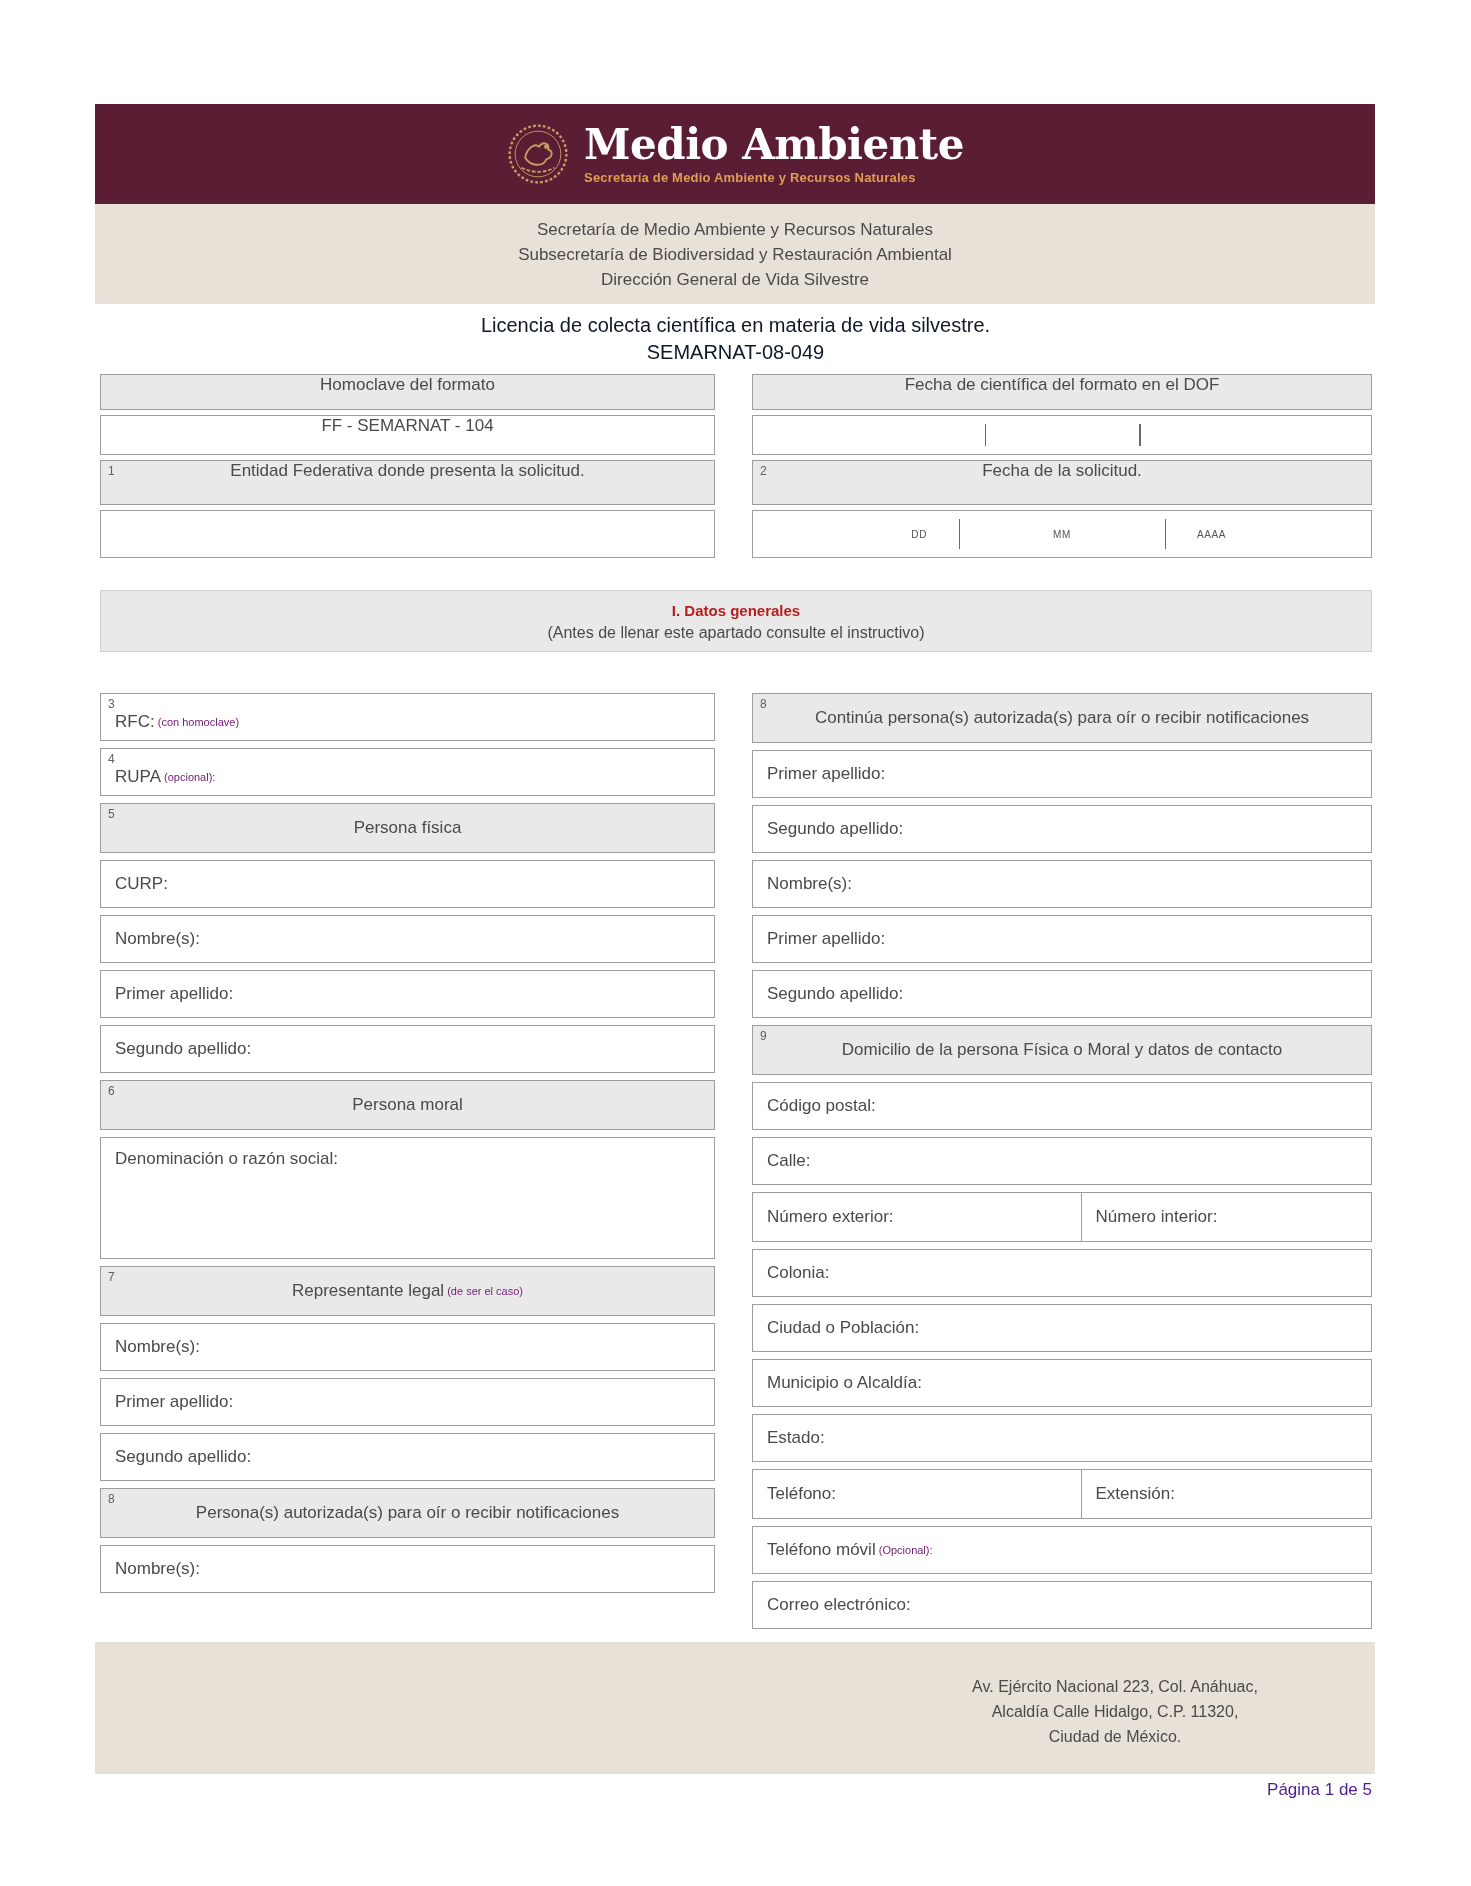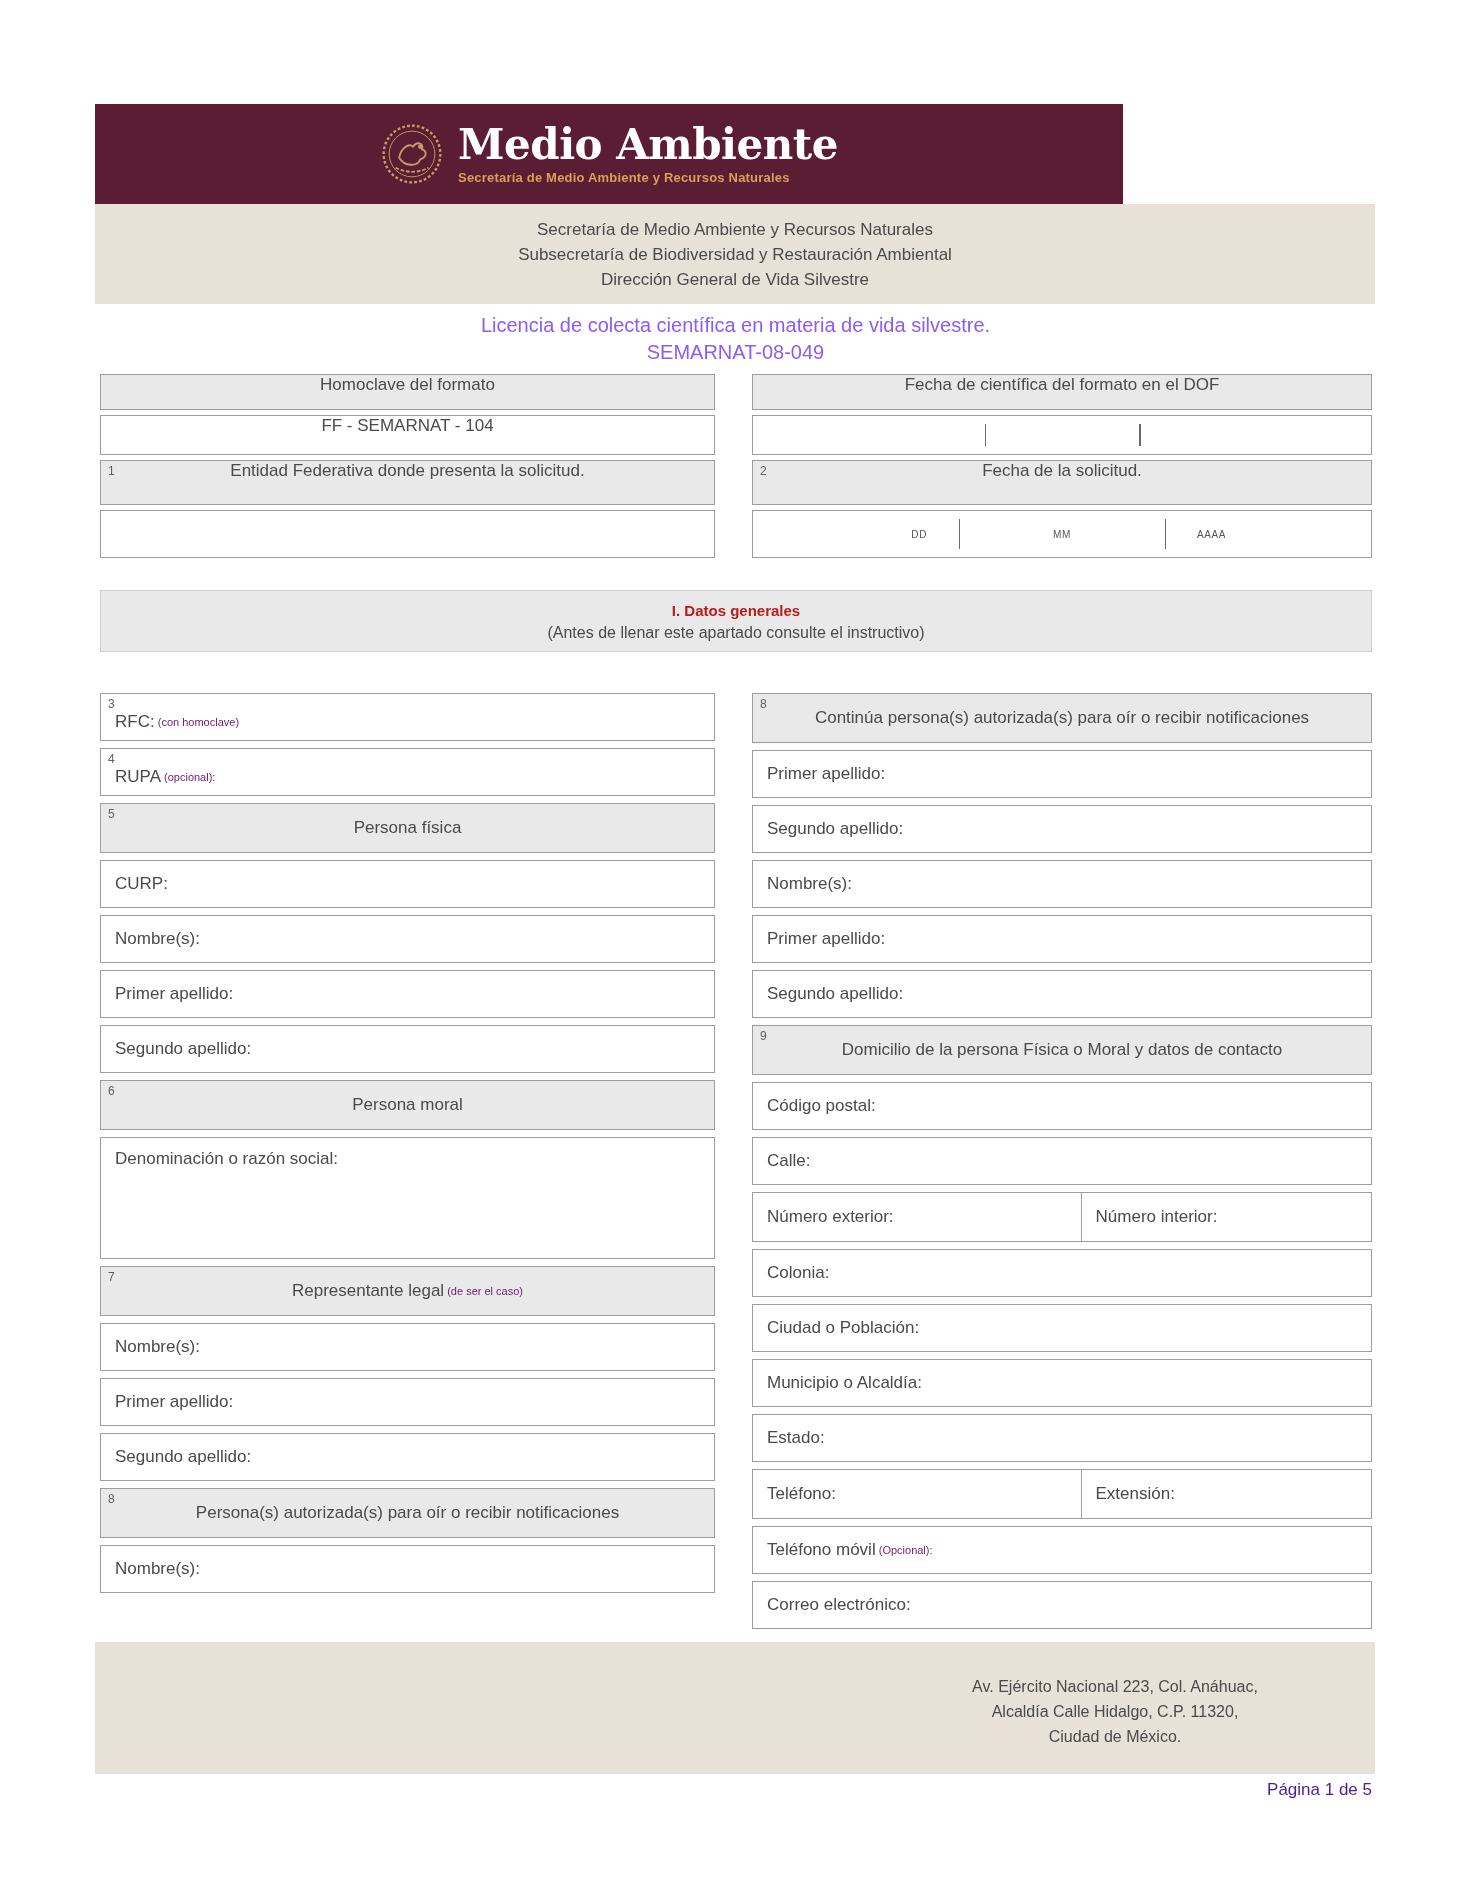--- a/index.html
+++ b/index.html
@@ -1,33 +1,33 @@
 <!DOCTYPE html>
 <html><head>
 <meta charset="utf-8">
 <style>
   html,body{margin:0;padding:0;background:#ffffff;}
   *{box-sizing:border-box;}
   body{font-family:"Liberation Sans","DejaVu Sans",sans-serif;color:#4a4a4a;}
   .page{position:relative;width:1471px;height:1886px;background:#fff;overflow:hidden;}
 
   
-  .maroon-bar{position:absolute;left:95px;top:104px;width:1028px;height:100px;background:#5b1d33;
+  .maroon-bar{position:absolute;left:95px;top:104px;width:1280px;height:100px;background:#5b1d33;
     display:flex;align-items:center;justify-content:center;}
   .logo-group{display:flex;align-items:center;gap:14px;}
   .logo-text{display:flex;flex-direction:column;}
   .logo-title{font-family:"DejaVu Serif","Liberation Serif",serif;font-weight:bold;font-size:42px;
     line-height:44px;color:#ffffff;letter-spacing:-0.5px;}
   .logo-tagline{font-size:13px;font-weight:bold;color:#db9f57;margin-top:3px;letter-spacing:0.2px;}
 
   .beige-band{position:absolute;left:95px;top:204px;width:1280px;height:100px;background:#e8e1d8;
     display:flex;flex-direction:column;align-items:center;justify-content:center;}
   .beige-band .line{font-size:17px;line-height:25px;color:#4a4a4a;text-align:center;}
 
-  .form-title{position:absolute;left:0;top:312px;width:100%;text-align:center;color:#8b5cf6;}
+  .form-title{position:absolute;left:0;top:312px;width:100%;text-align:center;color:#0f172a;}
   .form-title .t1{font-size:20px;line-height:27px;}
   .form-title .t2{font-size:20px;line-height:27px;}
 
   
   .tgroup{position:absolute;top:374px;}
   .tgroup.lft{left:100px;width:615px;}
   .tgroup.rgt{left:752px;width:620px;}
   .g-row{position:relative;border:1.5px solid #9d9d9d;margin-bottom:5px;background:#fff;
     display:flex;align-items:flex-start;justify-content:center;font-size:17px;color:#4a4a4a;}
   .g-head{height:36px;background:#e9e9e9;}

